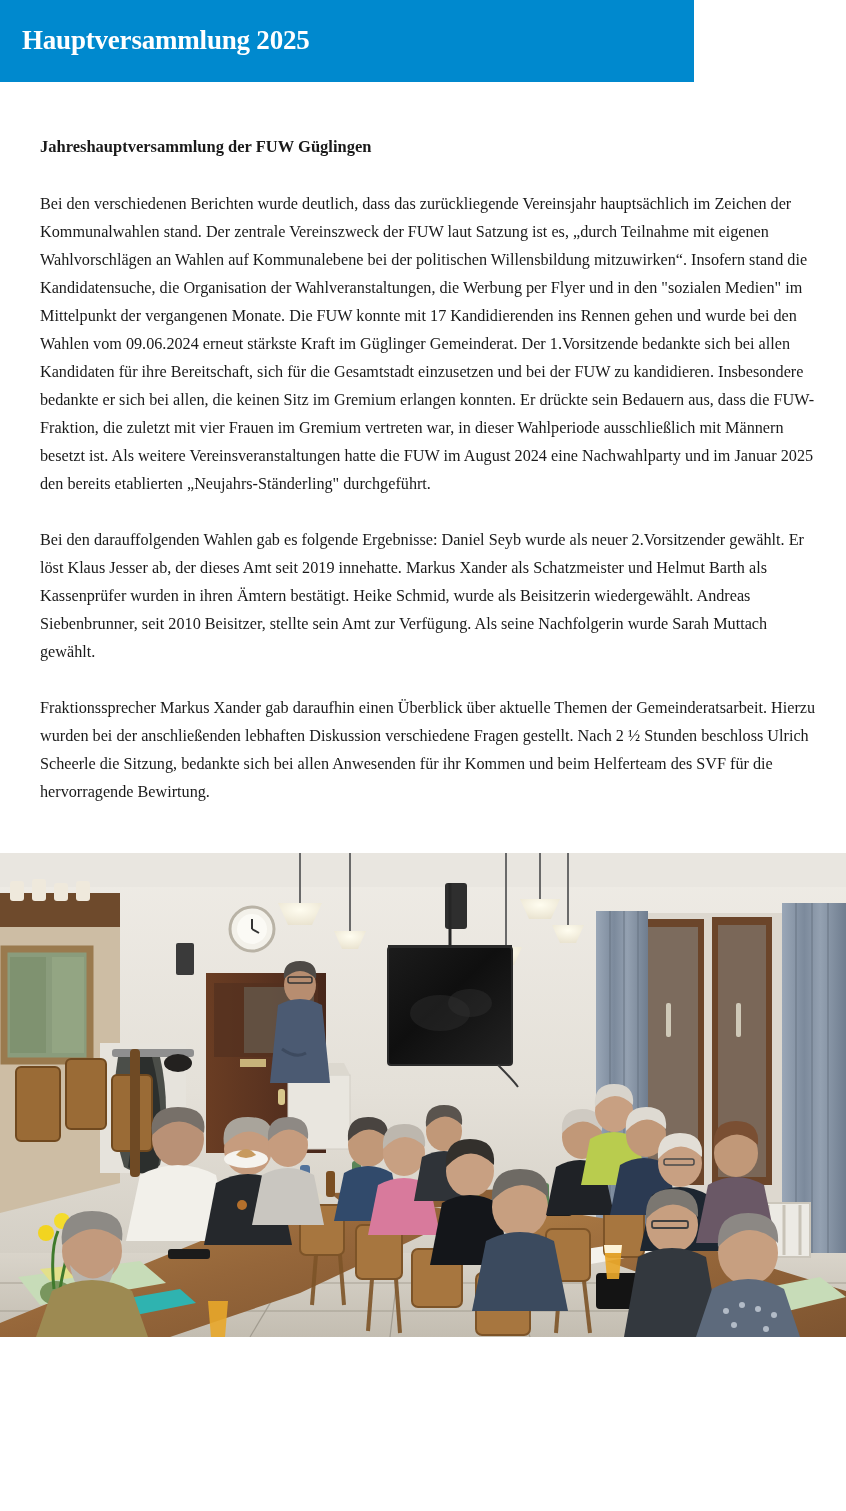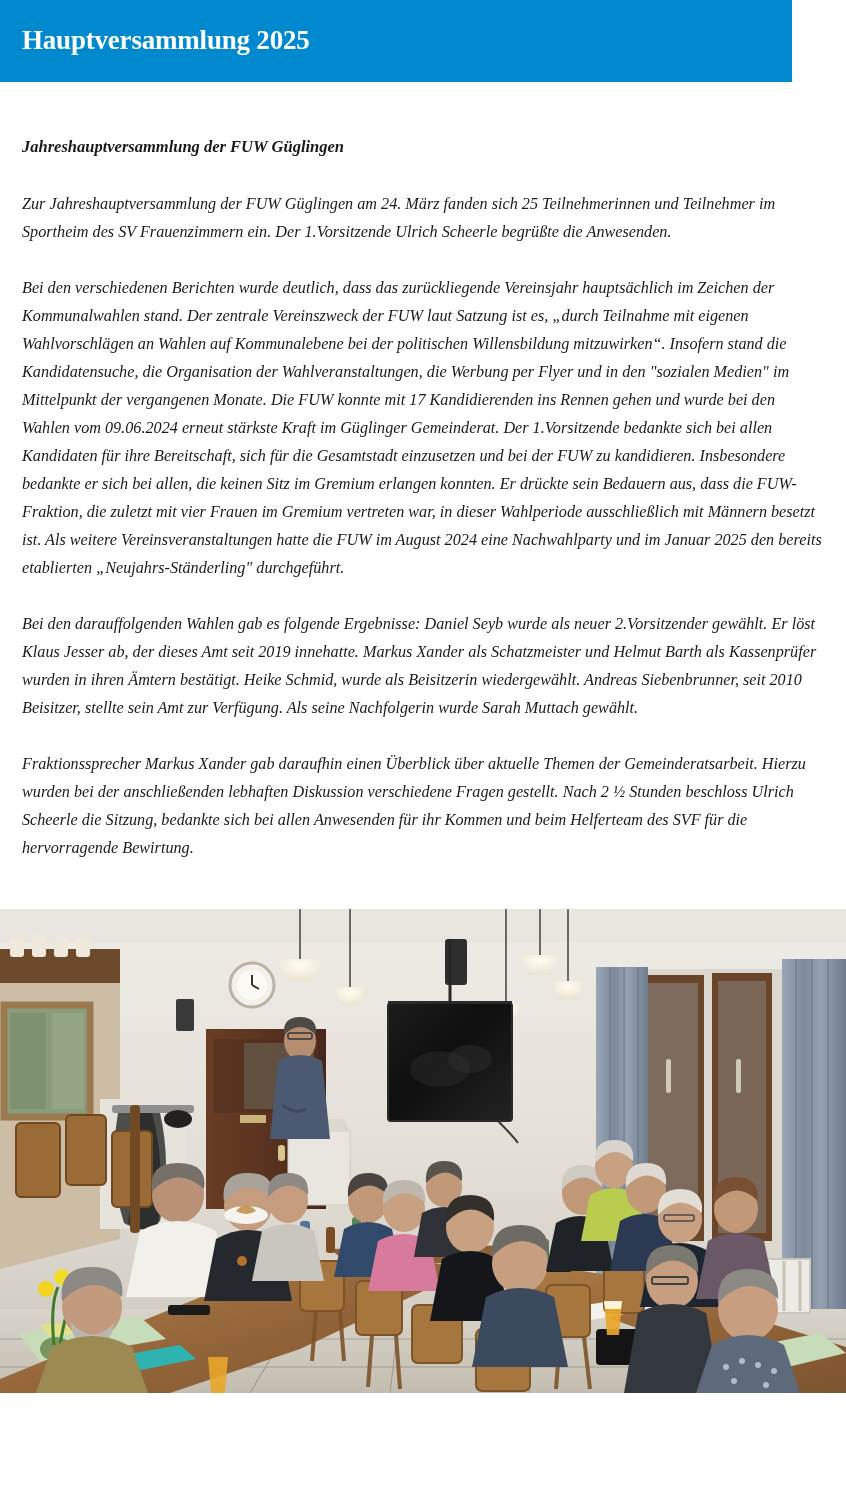--- a/index.html
+++ b/index.html
@@ -16,21 +16,21 @@
   .page {
     width: 846px;
     min-height: 1511px;
     position: relative;
     background: #ffffff;
     overflow: hidden;
   }
 
   
   .header-banner {
-    width: 792px;
+    width: 694px;
     height: 82px;
     background: #0089CE;
     display: flex;
     align-items: center;
     box-sizing: border-box;
     padding: 0 0 0 22px;
   }
   .header-title {
     color: #ffffff;
     font-family: "Liberation Serif", "DejaVu Serif", serif;
@@ -38,22 +38,21 @@
     font-size: 27px;
     line-height: 1.1;
     letter-spacing: -0.2px;
     margin: 0;
     white-space: nowrap;
   }
 
   
   .article {
     box-sizing: border-box;
-    padding: 52px 23px 0 22px;
-    font-style: italic;
+    padding: 52px 23px 0 40px;
   }
   .article-subtitle {
     font-family: "Liberation Serif", "DejaVu Serif", serif;
     font-weight: bold;
     font-size: 16.5px;
     line-height: 26px;
     margin: 0 0 30px 0;
     color: #1a1a1a;
   }
   .para {
@@ -88,21 +87,20 @@
 <body>
 
 <div class="page">
 
   <div class="header-banner">
     <h1 class="header-title">Hauptversammlung 2025</h1>
   </div>
 
   <div class="article">
     <p class="article-subtitle">Jahreshauptversammlung der FUW Güglingen</p>
-    <p class="para">Zur Jahreshauptversammlung der FUW Güglingen am 24. März fanden sich 25 Teilnehmerinnen und Teilnehmer im Sportheim des SV Frauenzimmern ein. Der 1.Vorsitzende Ulrich Scheerle begrüßte die Anwesenden.</p>
     <p class="para">Bei den verschiedenen Berichten wurde deutlich, dass das zurückliegende Vereinsjahr hauptsächlich im Zeichen der Kommunalwahlen stand. Der zentrale Vereinszweck der FUW laut Satzung ist es, „durch Teilnahme mit eigenen Wahlvorschlägen an Wahlen auf Kommunalebene bei der politischen Willensbildung mitzuwirken“. Insofern stand die Kandidatensuche, die Organisation der Wahlveranstaltungen, die Werbung per Flyer und in den "sozialen Medien" im Mittelpunkt der vergangenen Monate. Die FUW konnte mit 17 Kandidierenden ins Rennen gehen und wurde bei den Wahlen vom 09.06.2024 erneut stärkste Kraft im Güglinger Gemeinderat. Der 1.Vorsitzende bedankte sich bei allen Kandidaten für ihre Bereitschaft, sich für die Gesamtstadt einzusetzen und bei der FUW zu kandidieren. Insbesondere bedankte er sich bei allen, die keinen Sitz im Gremium erlangen konnten. Er drückte sein Bedauern aus, dass die FUW-Fraktion, die zuletzt mit vier Frauen im Gremium vertreten war, in dieser Wahlperiode ausschließlich mit Männern besetzt ist. Als weitere Vereinsveranstaltungen hatte die FUW im August 2024 eine Nachwahlparty und im Januar 2025 den bereits etablierten „Neujahrs-Ständerling" durchgeführt.</p>
     <p class="para">Bei den darauffolgenden Wahlen gab es folgende Ergebnisse: Daniel Seyb wurde als neuer 2.Vorsitzender gewählt. Er löst Klaus Jesser ab, der dieses Amt seit 2019 innehatte. Markus Xander als Schatzmeister und Helmut Barth als Kassenprüfer wurden in ihren Ämtern bestätigt. Heike Schmid, wurde als Beisitzerin wiedergewählt. Andreas Siebenbrunner, seit 2010 Beisitzer, stellte sein Amt zur Verfügung. Als seine Nachfolgerin wurde Sarah Muttach gewählt.</p>
     <p class="para">Fraktionssprecher Markus Xander gab daraufhin einen Überblick über aktuelle Themen der Gemeinderatsarbeit. Hierzu wurden bei der anschließenden lebhaften Diskussion verschiedene Fragen gestellt. Nach 2 ½ Stunden beschloss Ulrich Scheerle die Sitzung, bedankte sich bei allen Anwesenden für ihr Kommen und beim Helferteam des SVF für die hervorragende Bewirtung.</p>
   </div>
 
   <div class="photo-wrap">
     <svg class="photo" viewBox="0 0 846 484" preserveAspectRatio="xMidYMid slice">
       <defs>
         <linearGradient id="wallG" x1="0" y1="0" x2="0" y2="1">
           <stop offset="0%" stop-color="#efece6"></stop>

